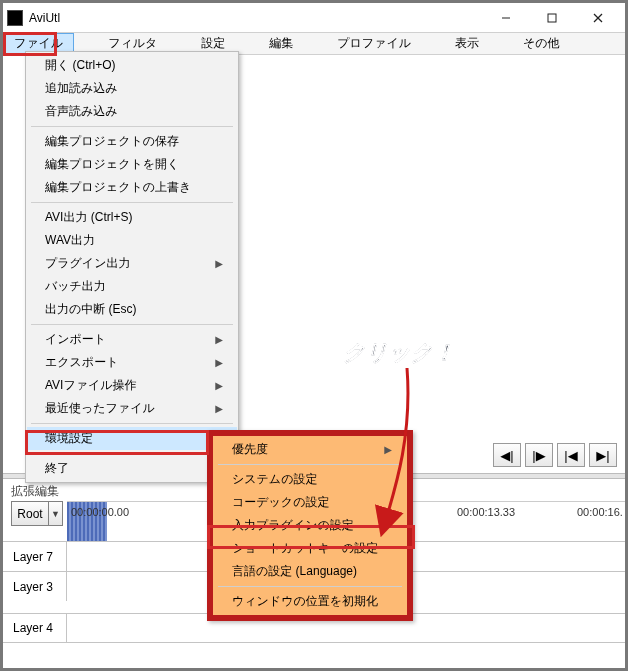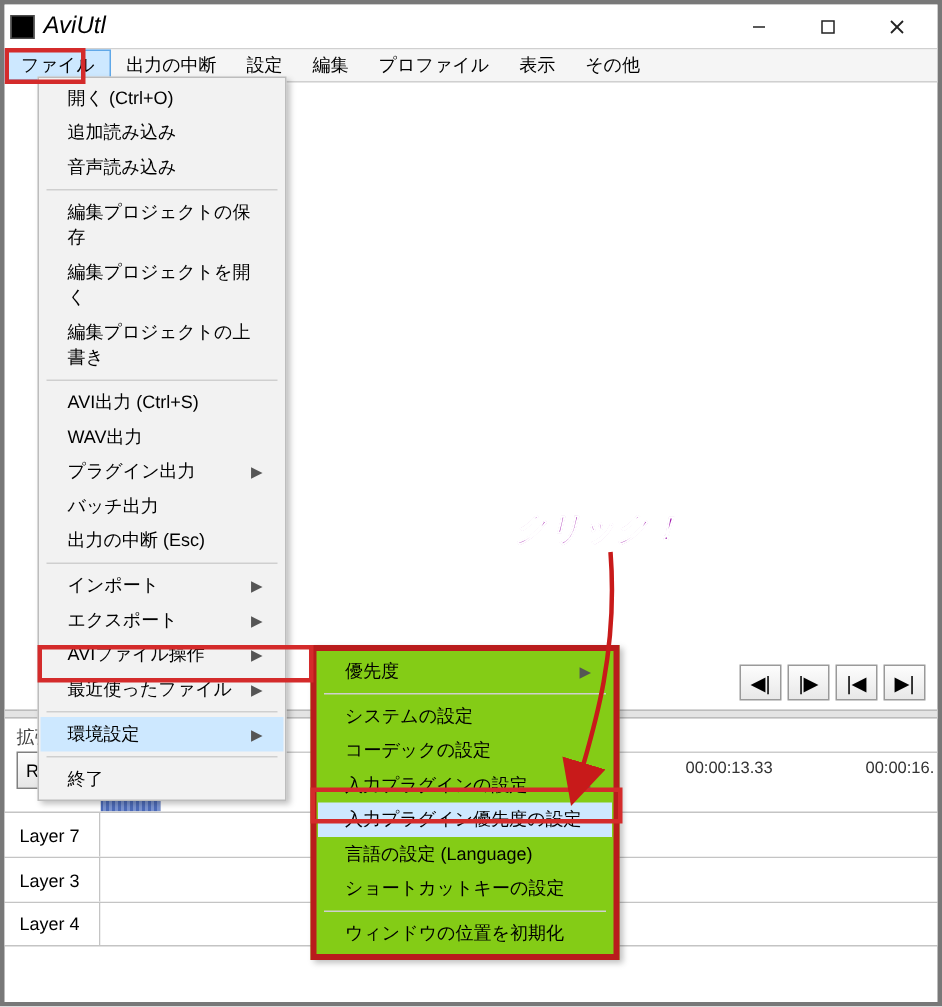--- a/index.html
+++ b/index.html
@@ -24,48 +24,49 @@
     padding: 0 4px;
     background: #fff;
     border-bottom: 1px solid #d0d0d0;
   }
   .appicon {
     width: 16px; height: 16px;
     background: #000;
     border: 1px solid #4a4a4a;
     margin-right: 6px;
   }
-  .apptitle { font-size: 16px; font-style: italic; }
+  .apptitle { font-size: 12px; }
   .winbtns { margin-left: auto; display: flex; }
   .winbtn {
     width: 46px; height: 28px;
     display: flex; align-items: center; justify-content: center;
     font-size: 14px; color: #222;
   }
   
   .menubar {
     height: 22px;
     display: flex; align-items: stretch;
     border-bottom: 1px solid #d0d0d0;
     background: #f5f5f5;
+    gap: 24px;
   }
   .menuitem {
     padding: 0 10px;
     display: flex; align-items: center;
     font-size: 12px;
   }
   .menuitem.active {
     background: #cde8ff;
     border: 1px solid #60a8e8;
   }
   
   .dropdown {
     position: absolute;
     left: 22px; top: 48px;
-    width: 166px;
+    width: 214px;
     background: #f2f2f2;
     border: 1px solid #bdbdbd;
     box-shadow: 2px 2px 4px rgba(0,0,0,.25);
     padding: 2px 1px;
     z-index: 50;
   }
   .dditem {
     padding: 3px 14px 3px 18px;
     display: flex; align-items: center; justify-content: space-between;
     font-size: 12px;
@@ -83,22 +84,22 @@
     position: absolute;
     border: 3px solid #d42b2b;
     pointer-events: none;
     z-index: 60;
   }
   
   .submenu {
     position: absolute;
     left: 204px; top: 427px;
     width: 206px;
-    background: #84cc16;
-    border: 4px solid #b91c1c;
+    background: #fdba74;
+    border: 6px solid #b91c1c;
     box-shadow: 2px 2px 4px rgba(0,0,0,.25);
     padding: 2px 1px;
     z-index: 55;
     text-align: right;
   }
   
   .transport {
     position: absolute;
     right: 8px; top: 440px;
     display: flex; gap: 4px;
@@ -156,36 +157,36 @@
   }
   .tlabel { position: absolute; top: 4px; font-size: 11px; color: #333; }
   .layers {
     position: absolute;
     left: 0; right: 0; top: 538px; bottom: 0;
   }
   .layerrow {
     height: 30px; display: flex;
     border-top: 1px solid #c4c4c4;
   }
-  .layerrow:last-child { border-bottom: 1px solid #c4c4c4; }
+  .layerrow:last-child { border-bottom: 1px solid #c4c4c4; margin-top: 12px; }
   .layerhead {
     width: 64px;
     display: flex; align-items: center;
     padding-left: 10px;
     font-size: 12px;
     border-right: 1px solid #c4c4c4;
     background: #fff;
   }
   .layertrack { flex: 1; background: #fff; }
   
   .annot-text {
     position: absolute;
     left: 340px; top: 335px;
     font-size: 22px;
-    color: #a21caf;
+    color: #0f172a;
     font-style: italic;
     font-weight: 600;
     text-shadow: 0 0 1px #fff, 0 0 1px #fff;
     -webkit-text-stroke: 0.6px #fff;
     z-index: 80; pointer-events: none;
   }
   .annot-arrow {
     position: absolute;
     left: 354px; top: 360px;
     width: 80px; height: 180px;
@@ -215,21 +216,21 @@
         <svg width="10" height="10">
             <line x1="1" y1="1" x2="9" y2="9" stroke="#222" stroke-width="1.2"></line>
             <line x1="9" y1="1" x2="1" y2="9" stroke="#222" stroke-width="1.2"></line>
           </svg>
       </div>
     </div>
   </div>
 
   <div class="menubar">
     <div class="menuitem active">ファイル</div>
-    <div class="menuitem">出力の中断</div>
+    <div class="menuitem">フィルタ</div>
     <div class="menuitem">設定</div>
     <div class="menuitem">編集</div>
     <div class="menuitem">プロファイル</div>
     <div class="menuitem">表示</div>
     <div class="menuitem">その他</div>
   </div>
 
   <div class="ddbox" style="left:0;top:29px;width:54px;height:24px"></div>
 
   <div class="dropdown">
@@ -308,28 +309,25 @@
     <div class="dditem">
         <span>システムの設定</span>
       </div>
     <div class="dditem">
         <span>コーデックの設定</span>
       </div>
     <div class="dditem">
         <span>入力プラグインの設定</span>
         <span class="ddarw">▶</span>
       </div>
-    <div class="dditem hl">
-        <span>入力プラグイン優先度の設定</span>
+    <div class="dditem">
+        <span>ショートカットキーの設定</span>
       </div>
     <div class="dditem">
         <span>言語の設定 (Language)</span>
-      </div>
-    <div class="dditem">
-        <span>ショートカットキーの設定</span>
       </div>
     <div class="ddsep"></div>
     <div class="dditem">
         <span>ウィンドウの位置を初期化</span>
       </div>
   </div>
 
   <div class="ddbox" style="left:204px;top:522px;width:208px;height:24px"></div>
 
   <div class="annot-text">クリック！</div>

